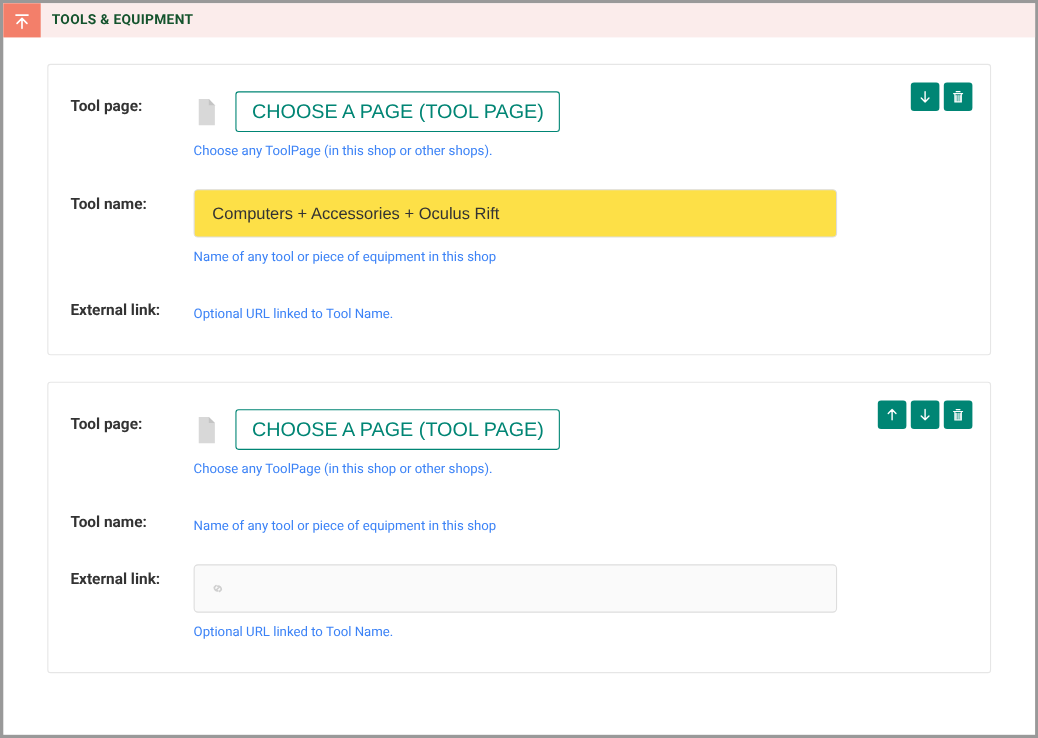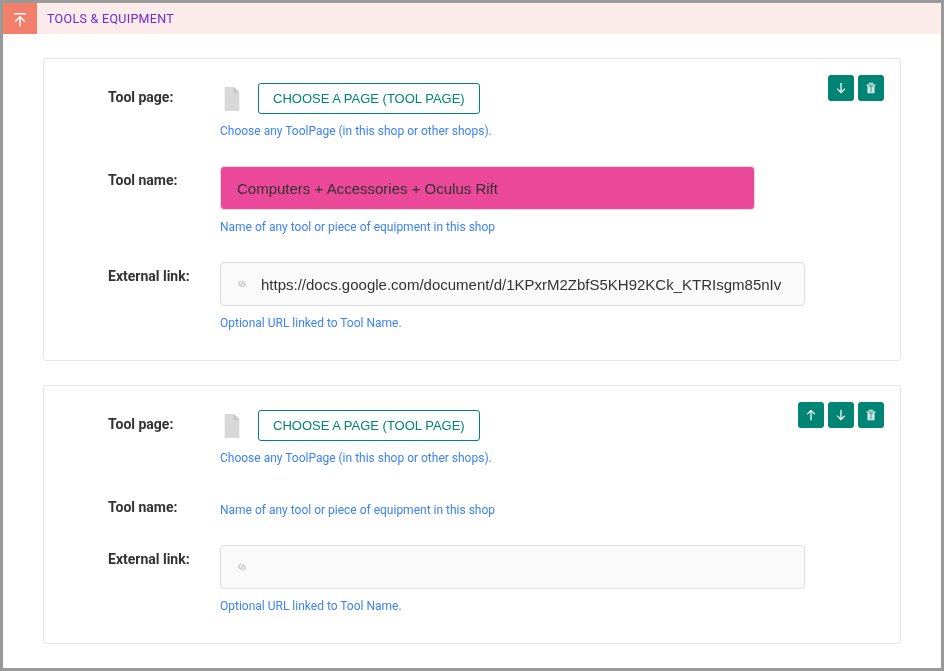--- a/index.html
+++ b/index.html
@@ -37,22 +37,23 @@
     }
     .header-icon svg {
       width: 18px;
       height: 18px;
     }
     .header-title {
       padding-left: 10px;
       display: flex;
       align-items: center;
       font-size: 12.5px;
-      color: #6d28d9;
+      color: #14532d;
       letter-spacing: 0.3px;
+      font-weight: bold;
     }
     .content {
       padding: 0 40px;
     }
     .panel {
       border: 1px solid #e6e6e6;
       border-radius: 3px;
       margin-top: 24px;
       background: #fff;
       position: relative;
@@ -64,21 +65,20 @@
     .field-row.first {
       padding-top: 24px;
     }
     .field-label {
       width: 112px;
       flex-shrink: 0;
       font-weight: 700;
       font-size: 14px;
       color: #333;
       padding-top: 6px;
-      margin-left: 44px;
     }
     .field-body {
       flex: 1;
       min-width: 0;
     }
     .page-chooser {
       display: flex;
       align-items: center;
       gap: 14px;
     }
@@ -90,39 +90,39 @@
       justify-content: center;
     }
     .doc-icon svg {
       width: 22px;
       height: 28px;
     }
     .choose-btn {
       border: 1px solid #008574;
       color: #008574;
       background: #fff;
-      font-size: 13px;
+      font-size: 18px;
       padding: 7px 14px;
       border-radius: 3px;
       cursor: pointer;
       font-weight: 400;
     }
     .help-text {
       font-size: 12px;
       color: #3b82f6;
       margin-top: 10px;
       margin-bottom: 6px;
     }
     .text-input {
-      width: 535px;
+      width: 585px;
       max-width: 100%;
       height: 44px;
       border: 1px solid #ddd;
       border-radius: 4px;
-      background: #ec4899;
+      background: #fde047;
       padding: 16px 16px;
       font-size: 15px;
       color: #333;
       outline: none;
     }
     .link-wrap {
       width: 585px;
       max-width: 100%;
       height: 44px;
       border: 1px solid #ddd;
@@ -230,28 +230,20 @@
         <div class="field-label">Tool name:</div>
         <div class="field-body">
           <input class="text-input" type="text" value="Computers + Accessories + Oculus Rift" style="">
           <div class="help-text">Name of any tool or piece of equipment in this shop</div>
         </div>
       </div>
 
       <div class="field-row">
         <div class="field-label">External link:</div>
         <div class="field-body">
-          <div class="link-wrap">
-            <span class="link-icon">
-              <svg viewBox="0 0 24 24">
-                  <path d="M10 14 A4 4 0 0 1 10 8 L13 8 M14 10 A4 4 0 0 1 14 16 L11 16 M9 12 L15 12" stroke="#cfcfcf" stroke-width="2" fill="none" stroke-linecap="round" transform="rotate(-45 12 12)"></path>
-                </svg>
-            </span>
-            <input class="link-input" type="text" value="https://docs.google.com/document/d/1KPxrM2ZbfS5KH92KCk_KTRIsgm85nIv" style="">
-          </div>
           <div class="help-text">Optional URL linked to Tool Name.</div>
         </div>
       </div>
       <div class="last-spacer"></div>
     </div>
 
     <div class="panel">
       <div class="panel-actions">
         <button class="action-btn">
           <svg viewBox="0 0 24 24">

